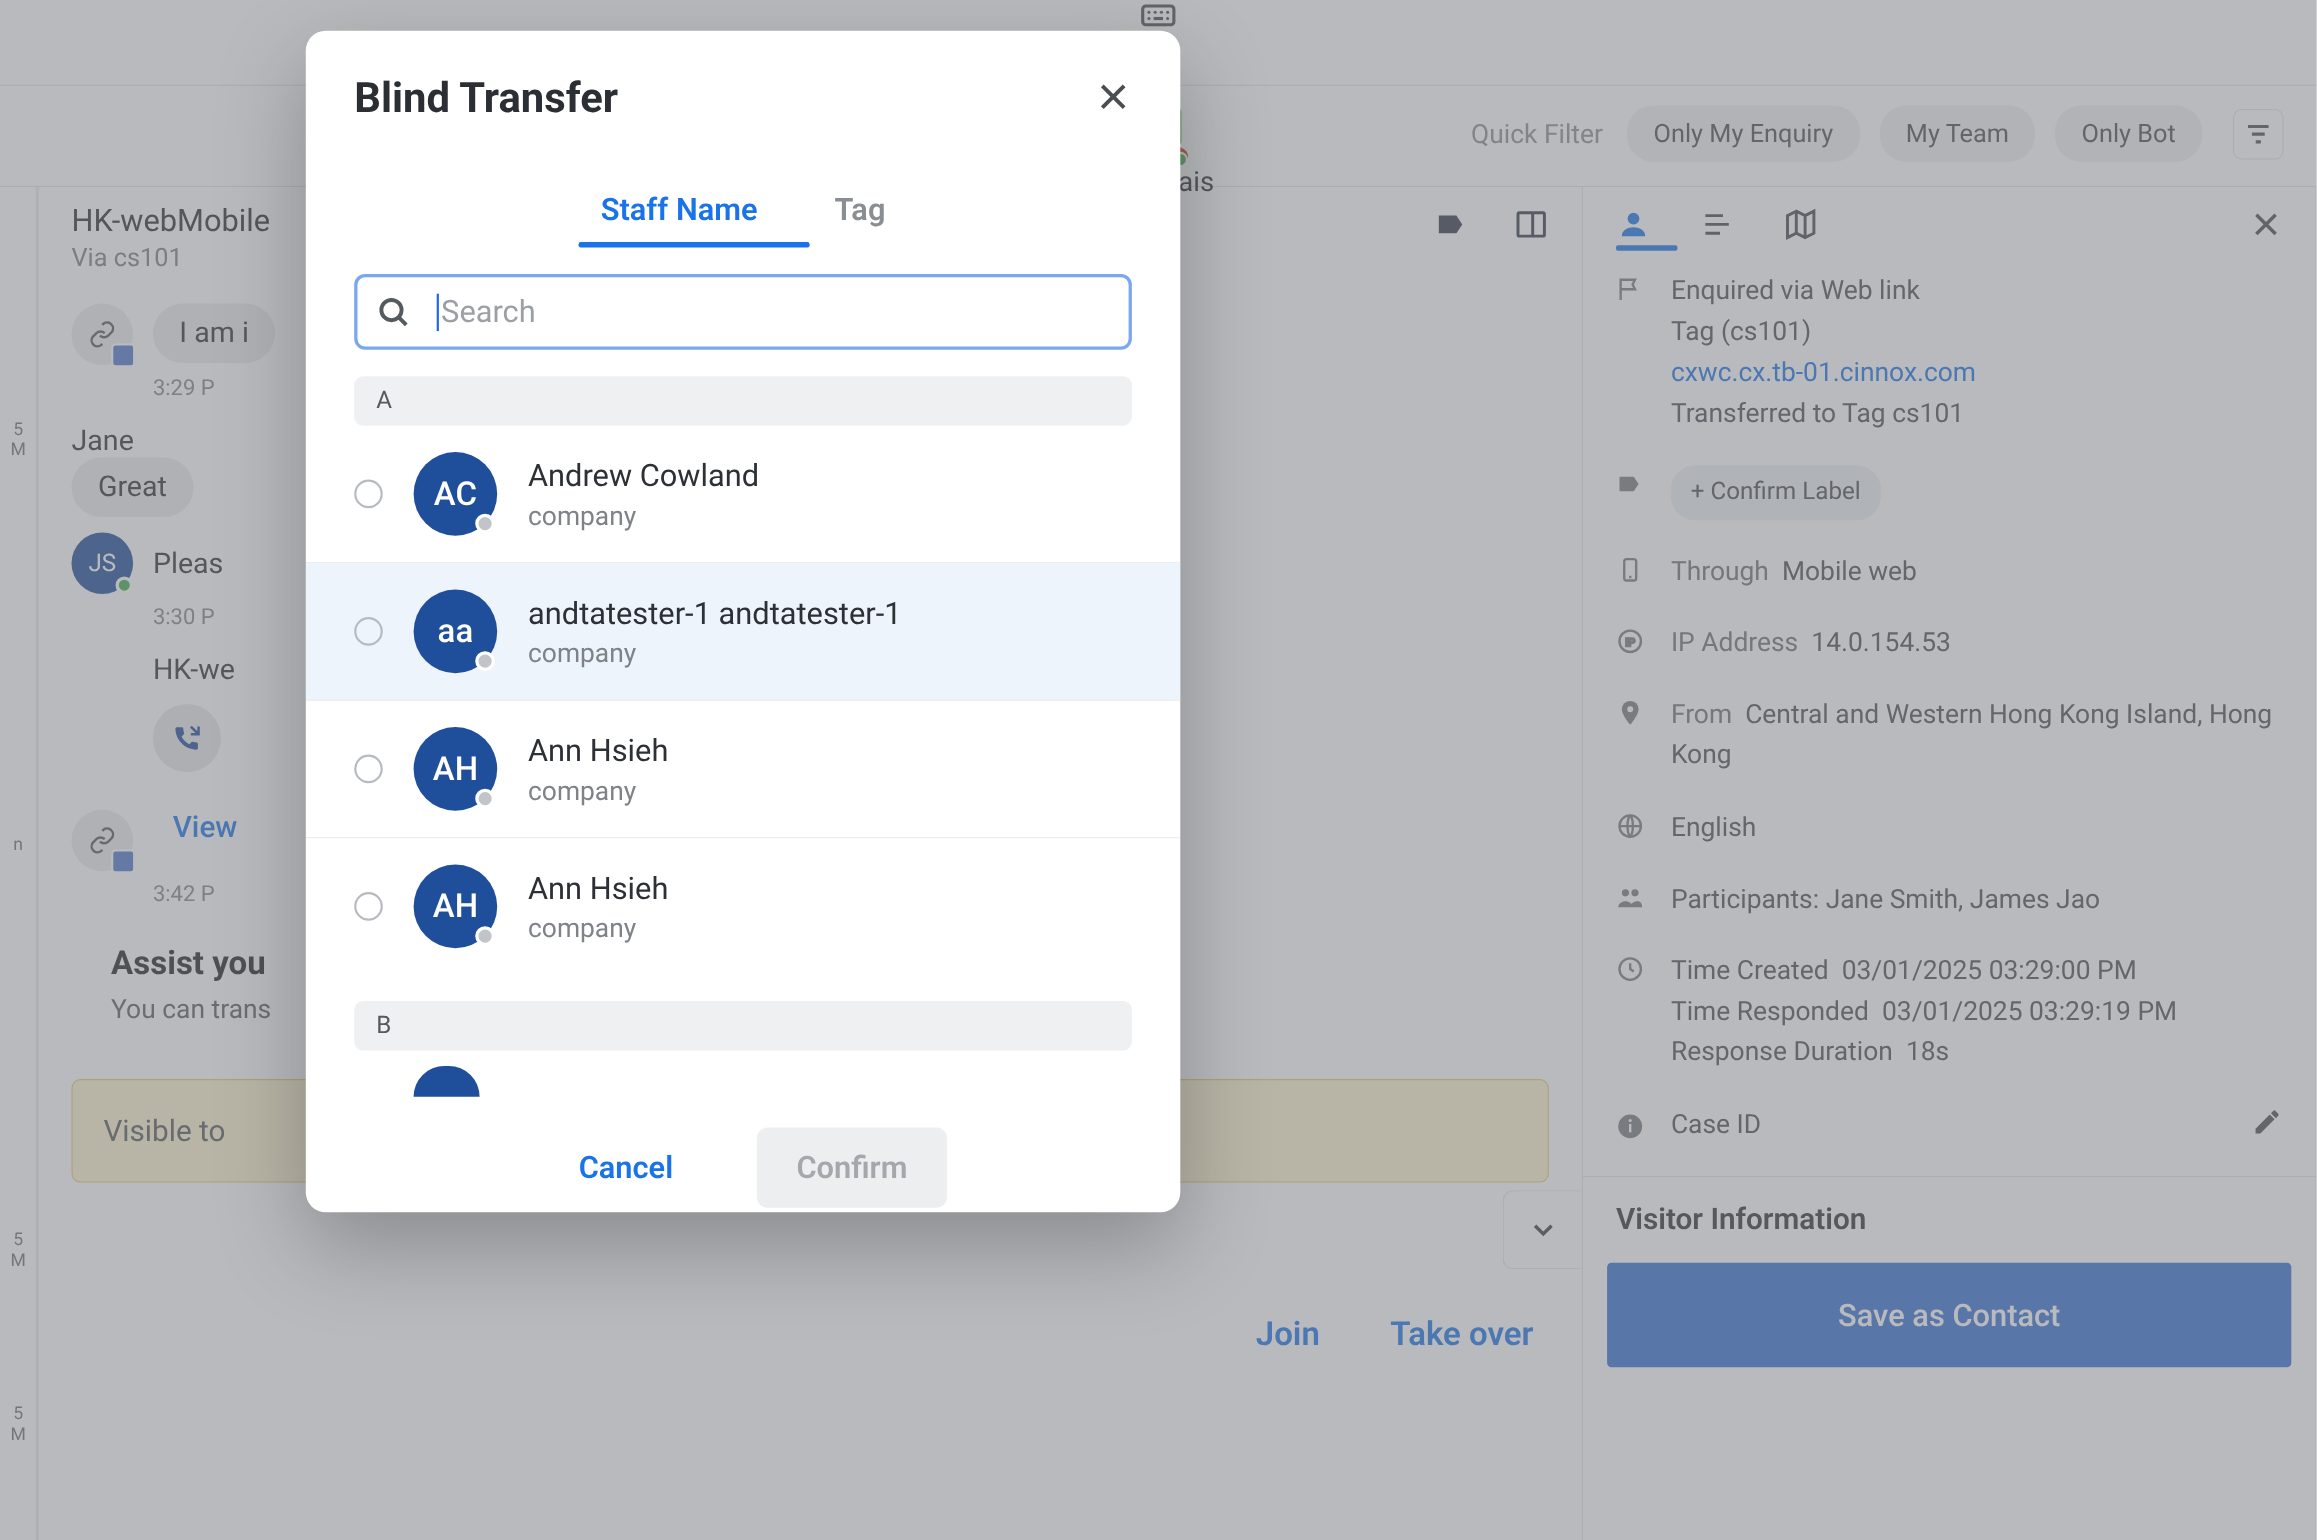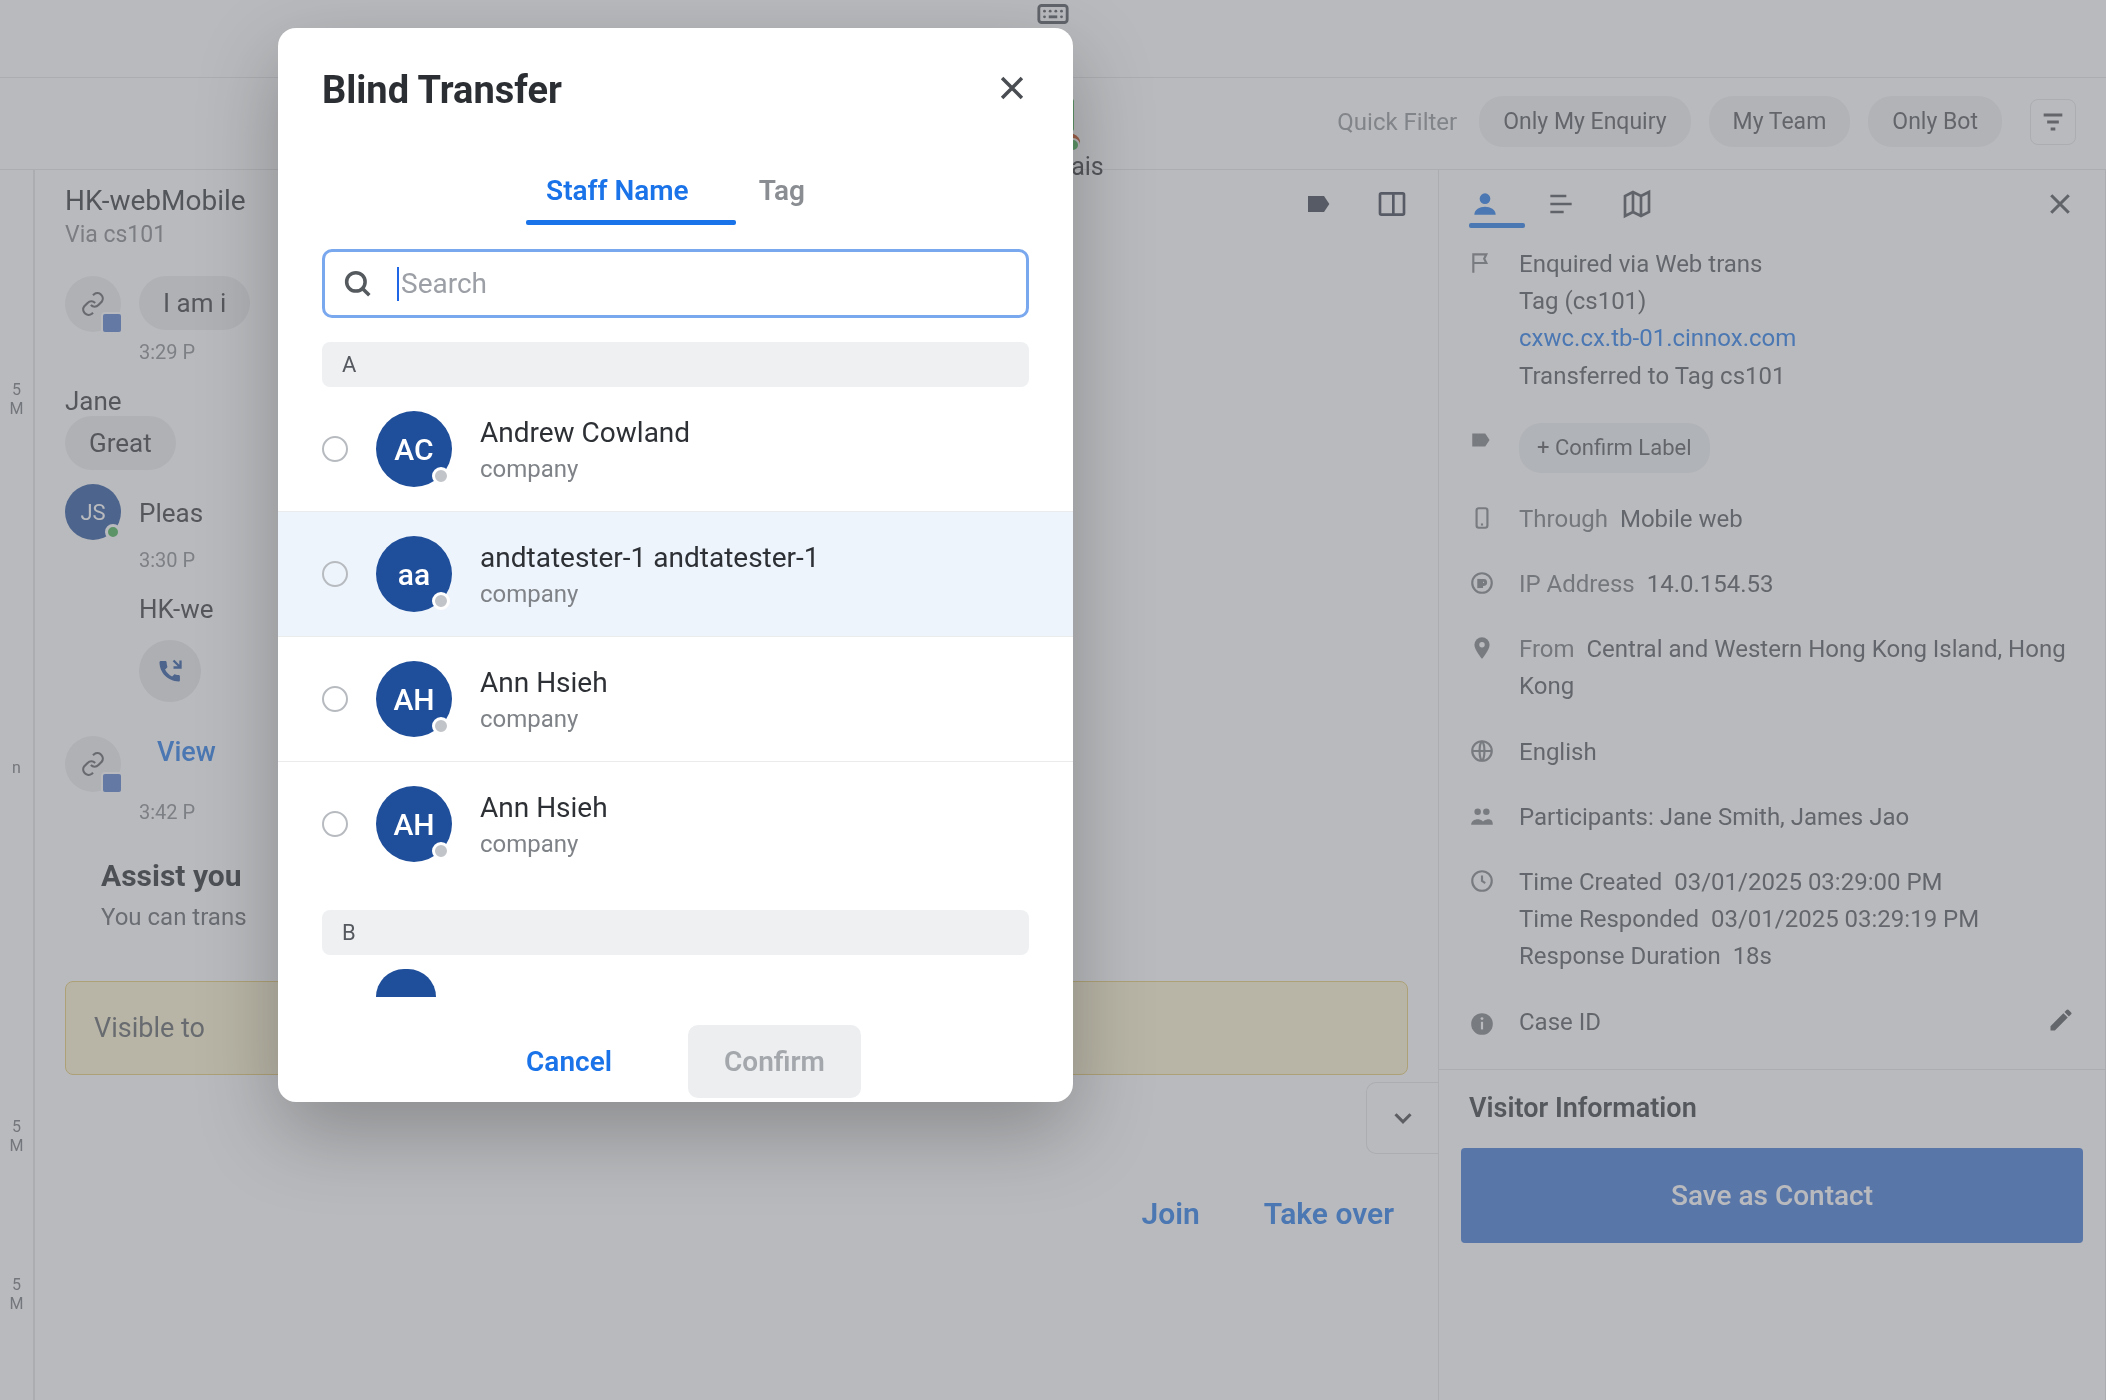--- a/index.html
+++ b/index.html
@@ -311,21 +311,21 @@
     </div>
 
     <div class="sidelist">
       <div class="srow">
         <div class="sicon">
               <svg viewBox="0 0 24 24" fill="none" stroke="currentColor" stroke-width="2">
                 <path d="M4 21V4h12l-2 4 2 4H4"></path>
               </svg>
             </div>
         <div class="stext">
-          <div>Enquired via Web trans</div>
+          <div>Enquired via Web link</div>
           <div>Tag (cs101)</div>
           <div class="link">cxwc.cx.tb-01.cinnox.com</div>
           <div>Transferred to Tag cs101</div>
         </div>
       </div>
       <div class="srow">
         <div class="sicon">
               <svg viewBox="0 0 24 24" fill="currentColor">
                 <path d="M3 6h12l4 6-4 6H3z"></path>
               </svg>

